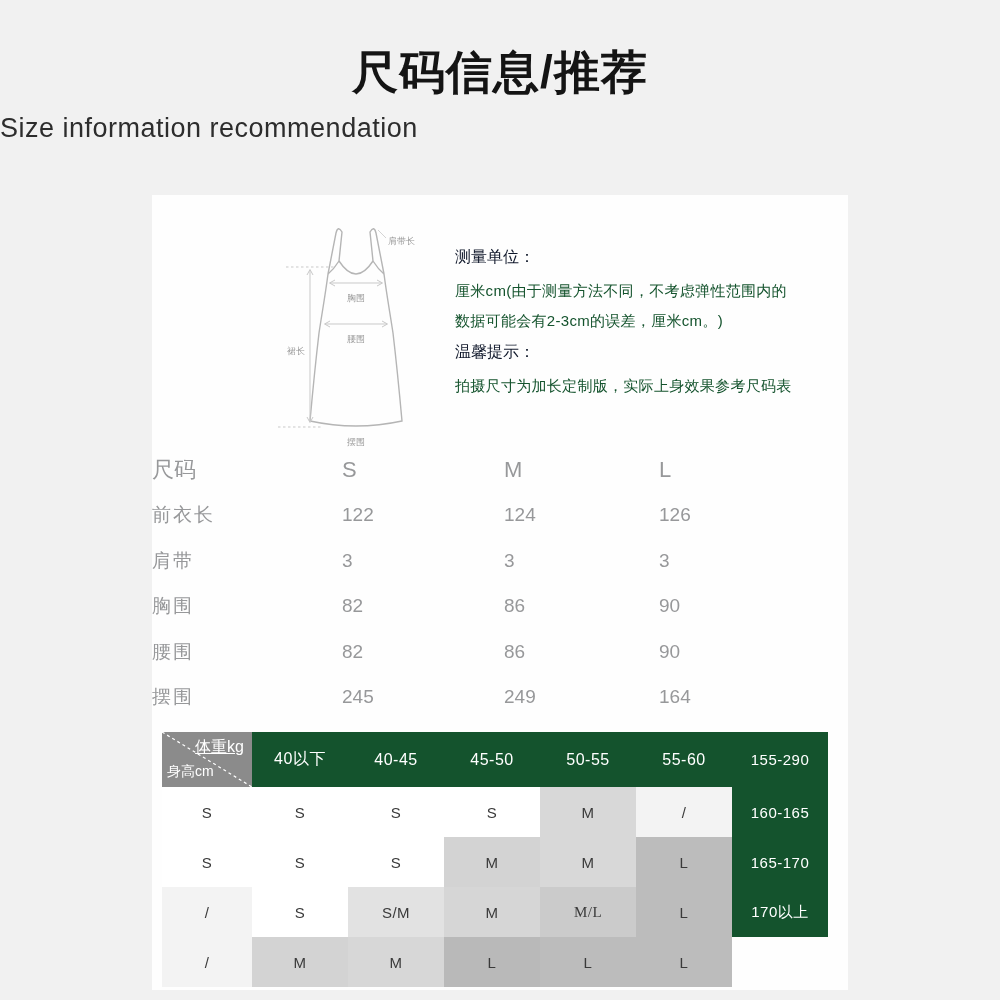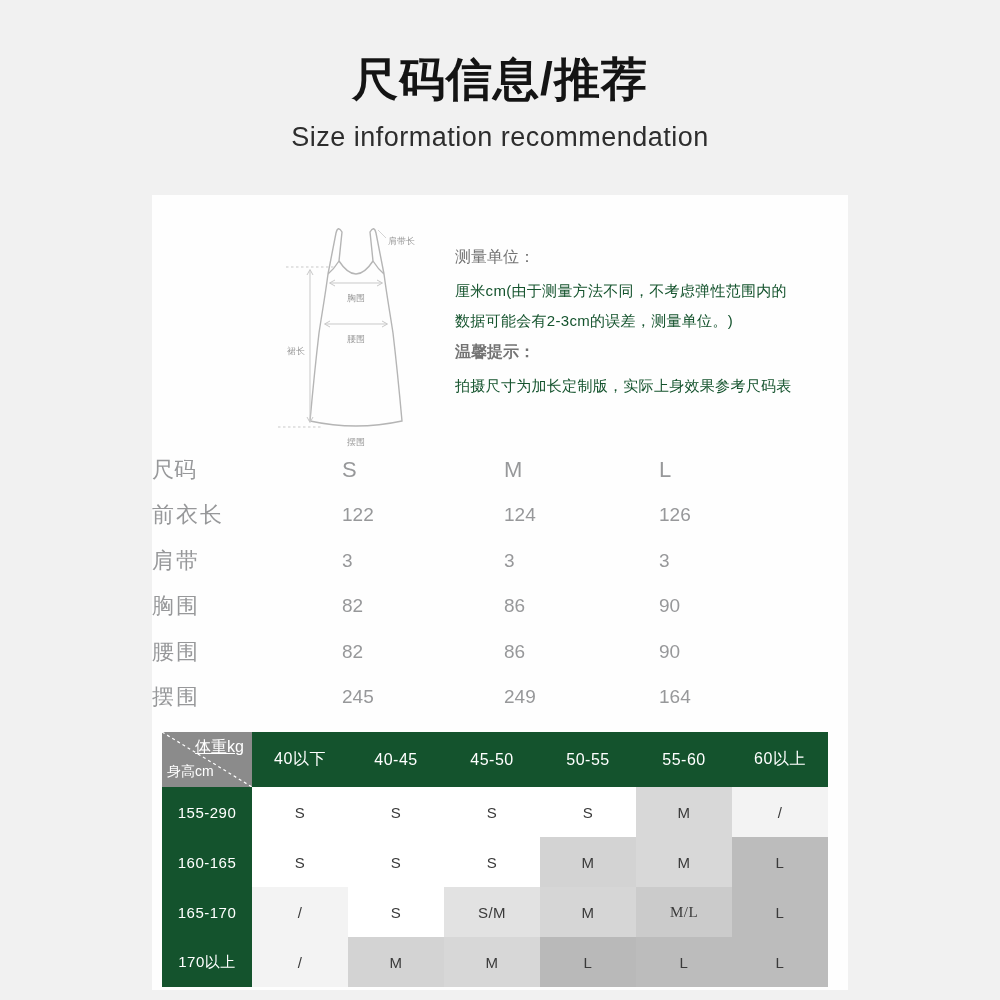--- a/index.html
+++ b/index.html
@@ -3,48 +3,48 @@
 <meta charset="utf-8">
 <style>
   html,body{margin:0;padding:0;}
   body{
     width:1000px;height:1000px;position:relative;
     background:#f1f1f1;
     font-family:"Liberation Sans","DejaVu Sans",sans-serif;
     overflow:hidden;
   }
   .page-title{
-    margin:11px;padding-top:38px;text-align:center;
+    margin:4px;padding-top:38px;text-align:center;
     font-size:46px;font-weight:700;color:#141414;letter-spacing:1px;
   }
   .page-subtitle{
-    margin-top:9px;text-align:center;
+    margin-top:9px;text-align:left;
     font-size:27px;font-weight:400;color:#2d2d2d;letter-spacing:.5px;
   }
   .card{
     position:absolute;left:152px;top:195px;width:696px;height:795px;
     background:#fefefe;
   }
   
   .dress-svg{position:absolute;left:118px;top:22px;width:160px;height:235px;}
   .dlabel{fill:#9a9a9a;font-size:9px;font-family:"Liberation Sans",sans-serif;}
   
   .notes{position:absolute;left:303px;top:52px;width:408px;}
-  .note-title{margin:0 0 14px;font-size:16px;color:#737373;white-space:nowrap;}
+  .note-title{margin:0 0 14px;font-size:16px;color:#0f172a;white-space:nowrap;}
   .note-line{margin:0 0 11px;font-size:15px;color:#14532d;white-space:nowrap;letter-spacing:.3px;}
-  .note-gap{font-weight:bold;}
+  .note-gap{}
   
   .size-table{
     position:absolute;left:0;top:252px;width:696px;
     display:grid;grid-template-columns:190px 162px 155px 189px;
     grid-auto-rows:45.5px;align-items:center;
     color:#97989a;
   }
   .st-head{font-size:22px;}
-  .st-label{font-size:22px;letter-spacing:2px;}
+  .st-label{font-size:19px;letter-spacing:2px;}
   .st-cell{font-size:19px;}
   
   .matrix{
     position:absolute;left:10px;top:537px;
     display:grid;grid-template-columns:90px repeat(6,96px);
     grid-template-rows:55px repeat(4,50px);
   }
   .mx-corner{background:#8b8b8b;position:relative;}
   .mx-corner svg{position:absolute;left:0;top:0;width:100%;height:100%;}
   .mx-corner .top-lab{position:absolute;top:5px;right:8px;color:#fff;font-size:16px;text-decoration:underline;}
@@ -101,21 +101,21 @@
       <text class="dlabel" x="118" y="27">肩带长</text>
       <text class="dlabel" x="86" y="84" text-anchor="middle">胸围</text>
       <text class="dlabel" x="86" y="125" text-anchor="middle">腰围</text>
       <text class="dlabel" x="26" y="137" text-anchor="middle">裙长</text>
       <text class="dlabel" x="86" y="228" text-anchor="middle">摆围</text>
     </svg>
 
     <div class="notes">
       <p class="note-title">测量单位：</p>
       <p class="note-line">厘米cm(由于测量方法不同，不考虑弹性范围内的</p>
-      <p class="note-line">数据可能会有2-3cm的误差，测量单位。)</p>
+      <p class="note-line">数据可能会有2-3cm的误差，厘米cm。)</p>
       <p class="note-title note-gap">温馨提示：</p>
       <p class="note-line">拍摄尺寸为加长定制版，实际上身效果参考尺码表</p>
     </div>
 
     <div class="size-table" id="size-table">
         <div class="st-head">尺码</div>
         <div class="st-head">S</div>
         <div class="st-head">M</div>
         <div class="st-head">L</div>
         <div class="st-label">前衣长</div>
@@ -146,21 +146,20 @@
             <line x1="0" y1="0" x2="90" y2="55" stroke="#ffffff" stroke-width="1.2" stroke-dasharray="3,3"></line>
           </svg>
           <span class="top-lab">体重kg</span>
           <span class="bot-lab">身高cm</span>
         </div>
         <div class="mx-head">40以下</div>
         <div class="mx-head">40-45</div>
         <div class="mx-head">45-50</div>
         <div class="mx-head">50-55</div>
         <div class="mx-head">55-60</div>
-        <div class="mx-head">60以上</div>
         <div class="mx-rowhead">155-290</div>
         <div class="mx-cell" style="background: rgb(255, 255, 255);">S</div>
         <div class="mx-cell" style="background: rgb(255, 255, 255);">S</div>
         <div class="mx-cell" style="background: rgb(255, 255, 255);">S</div>
         <div class="mx-cell" style="background: rgb(255, 255, 255);">S</div>
         <div class="mx-cell" style="background: rgb(216, 216, 216);">M</div>
         <div class="mx-cell" style="background: rgb(243, 243, 243);">/</div>
         <div class="mx-rowhead">160-165</div>
         <div class="mx-cell" style="background: rgb(255, 255, 255);">S</div>
         <div class="mx-cell" style="background: rgb(255, 255, 255);">S</div>

